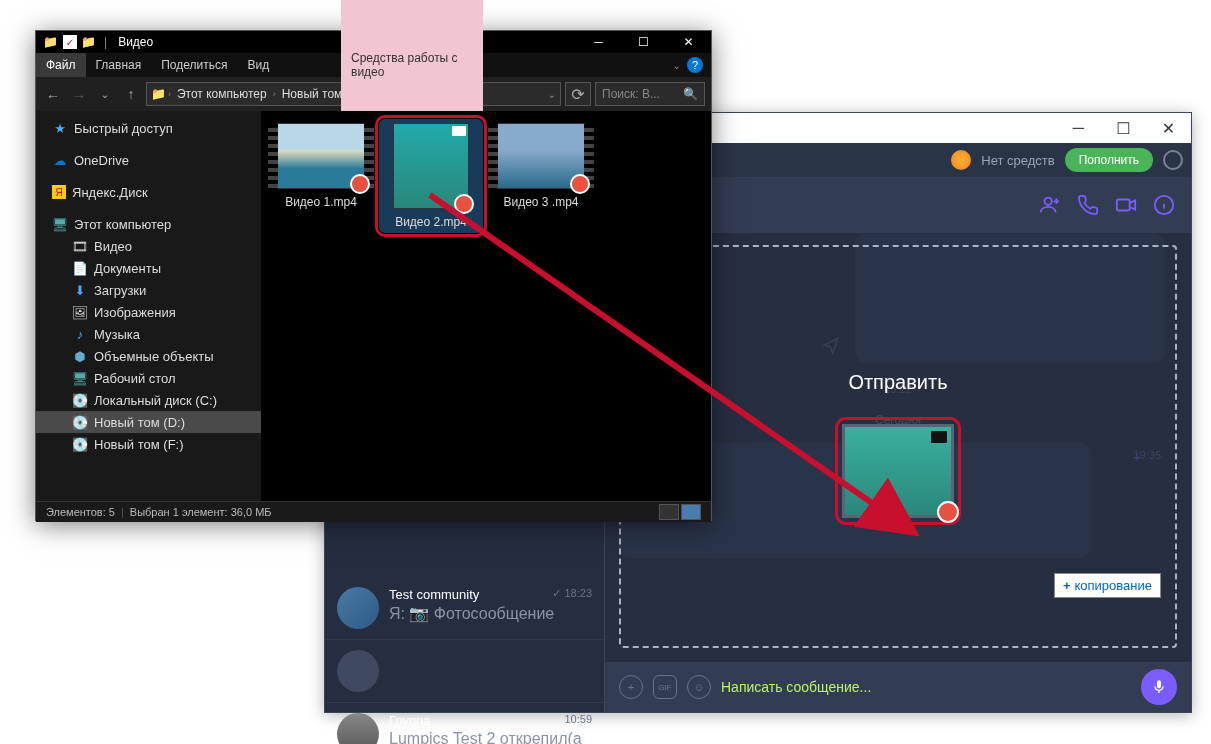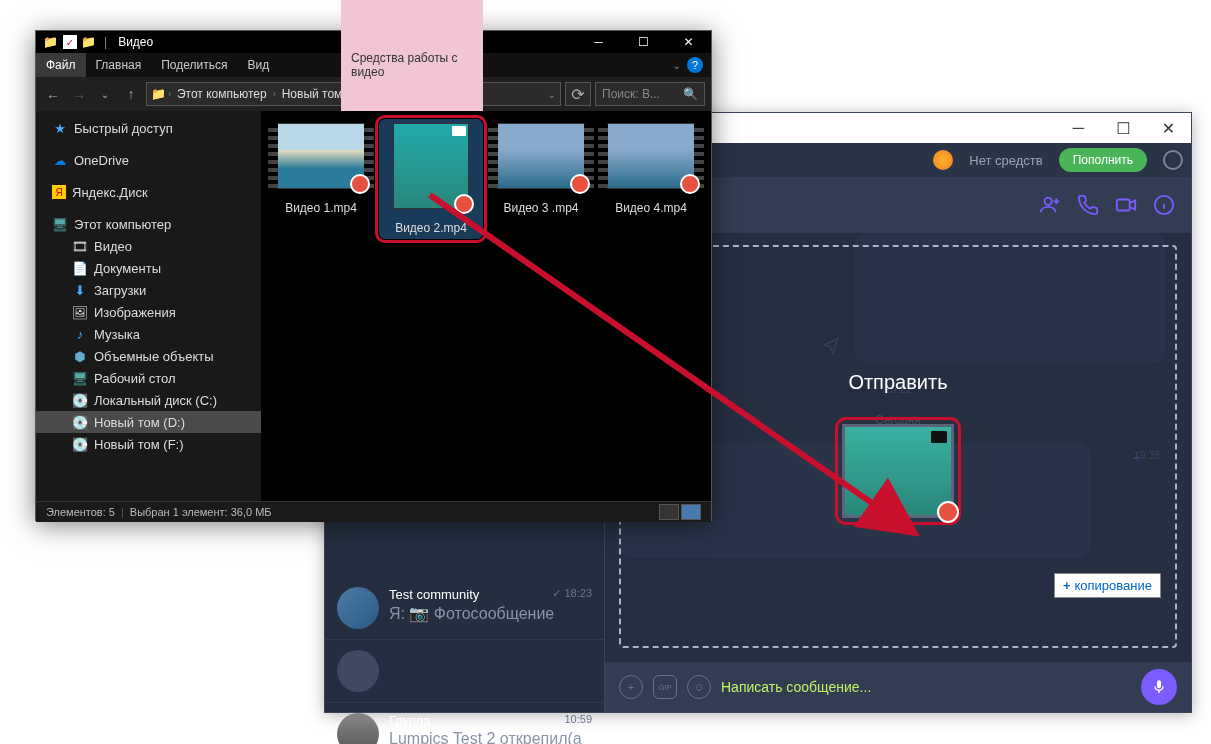--- a/index.html
+++ b/index.html
@@ -40,32 +40,32 @@
 .file-item.selected{outline:3px solid #c8102e;outline-offset:1px;border-radius:6px;background:#1a3a5a}
 .thumb{width:88px;height:66px;background:linear-gradient(#2aa,#2a877a);position:relative;border:1px solid #333}
 .thumb.space{background:radial-gradient(circle at 40% 30%,#3a6fb0 0%,#1a3a60 20%,#000 50%)}
 .thumb.beach{background:linear-gradient(#b8d8e8 40%,#e8e0c0 40%,#2a7a9a 70%)}
 .thumb.sea{background:linear-gradient(#8ac 40%,#2a6a8a)}
 .thumb .strip{position:absolute;width:10px;top:0;bottom:0;background:repeating-linear-gradient(#000 0 4px,#444 4px 8px)}
 .thumb .strip.l{left:-10px}
 .thumb .strip.r{right:-10px}
 .thumb .badge{position:absolute;right:-6px;bottom:-6px;width:20px;height:20px;background:#e85040;border-radius:50%;border:2px solid #fff}
 .thumb .vid-ico{position:absolute;right:2px;top:2px;width:14px;height:10px;background:#fff;border-radius:1px}
-.file-item .fname{margin-top:12px;text-align:center;white-space:nowrap}
+.file-item .fname{margin-top:6px;text-align:center;white-space:nowrap}
 .exp-status{height:21px;background:#1a1a1a;color:#bbb;font-size:11px;display:flex;align-items:center;padding:0 10px;border-top:1px solid #333}
 .exp-status .view-btns{margin-left:auto;display:flex;gap:2px}
 .exp-status .vb{width:20px;height:16px;background:#333;border:1px solid #555}
 
 
 .viber{position:absolute;left:324px;top:112px;width:868px;height:601px;background:#2a3447;border:1px solid #3a4557;box-shadow:0 2px 15px rgba(0,0,0,.3);z-index:5}
 .vb-titlebar{height:30px;background:#fff;display:flex;align-items:center;justify-content:flex-end}
 .vb-titlebar .wc{width:45px;height:30px;display:flex;align-items:center;justify-content:center;color:#333}
 .vb-menubar{height:34px;background:#2a3447;display:flex;align-items:center;padding:0 8px;color:#9aa4b8;font-size:13px}
 .vb-menubar .menu-item{padding:0 10px}
-.vb-menubar .right{margin-left:auto;display:flex;align-items:center;gap:16px}
+.vb-menubar .right{margin-left:auto;display:flex;align-items:center;gap:10px}
 .vb-menubar .coin{width:20px;height:20px;background:radial-gradient(#ffb030,#ee8520);border-radius:50%}
 .vb-menubar .refill{background:#4ab558;color:#fff;padding:5px 14px;border-radius:12px;font-size:12px}
 .vb-menubar .gear{width:20px;height:20px;border:2px solid #7a8498;border-radius:50%}
 .vb-body{display:flex;height:calc(100% - 64px)}
 .vb-chatlist{width:280px;background:#242e40;border-right:1px solid #3a4557}
 .chat-item{display:flex;padding:10px 12px;gap:10px;color:#fff;border-bottom:1px solid #2f3a4e;cursor:default}
 .chat-item .avatar{width:42px;height:42px;border-radius:50%;background:#4a5568;flex-shrink:0}
 .chat-item .avatar.img1{background:linear-gradient(135deg,#4a7ba5,#2a5a85)}
 .chat-item .avatar.img2{background:#3f4a60}
 .chat-item .avatar.img3{background:linear-gradient(#888,#555)}
@@ -349,28 +349,20 @@
             <div class="fname">Видео 2.mp4</div>
           </div>
         <div class="file-item">
             <div class="thumb sea">
               <div class="strip l"></div>
               <div class="strip r"></div>
               <div class="badge"></div>
             </div>
             <div class="fname">Видео 3 .mp4</div>
           </div>
-        <div class="file-item">
-            <div class="thumb sea">
-              <div class="strip l"></div>
-              <div class="strip r"></div>
-              <div class="badge"></div>
-            </div>
-            <div class="fname">Видео 4.mp4</div>
-          </div>
       </div>
     </div>
   </div>
   <div class="exp-status">
     <span>Элементов: 5</span>
     <span style="padding:0 6px;color:#555">|</span>
     <span>Выбран 1 элемент: 36,0 МБ</span>
     <div class="view-btns">
       <div class="vb"></div>
       <div class="vb" style="background:#4a7ab0"></div>

